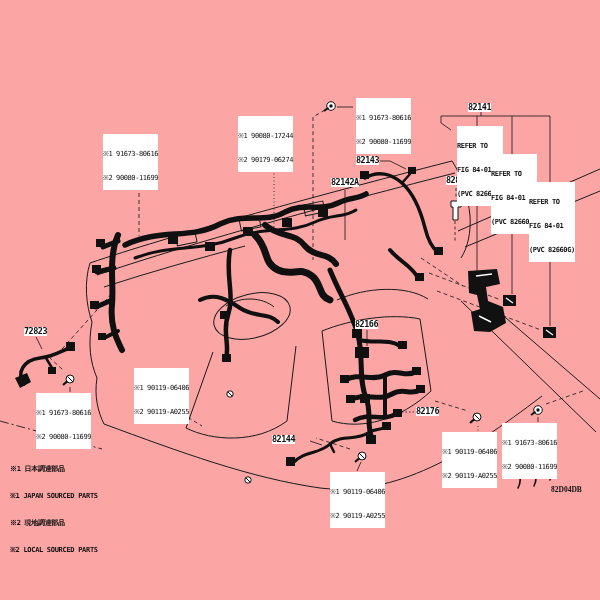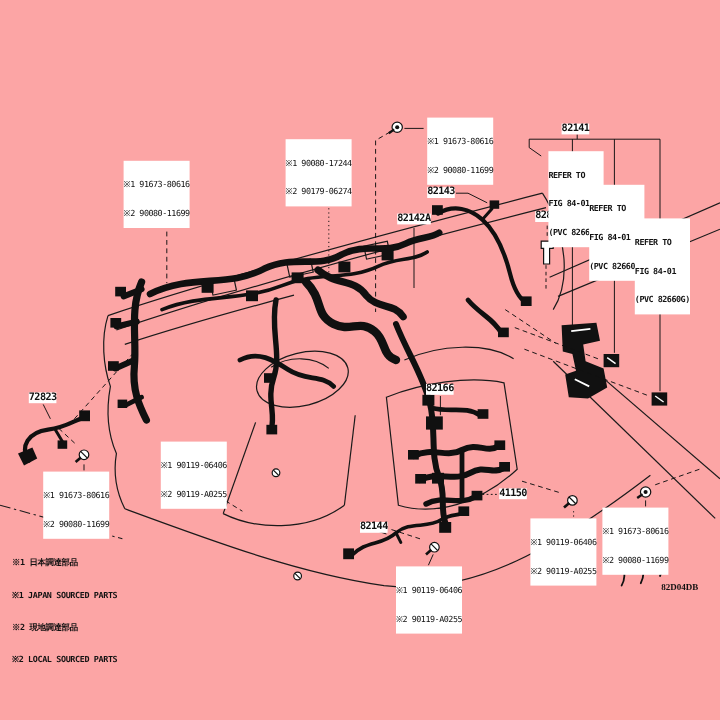--- a/index.html
+++ b/index.html
@@ -211,23 +211,23 @@
         <path d="M227.8,391.8 L232.2,396.2"></path>
     <circle cx="248" cy="480" r="3.2"></circle>
         <path d="M245.8,477.8 L250.2,482.2"></path>
   </g>
 </svg>
 
 <div class="callout" style="left:468px;top:103px">82141</div>
 <div class="callout" style="left:24px;top:327px">72823</div>
 <div class="callout" style="left:331px;top:178px">82142A</div>
 <div class="callout" style="left:356px;top:156px">82143</div>
-<div class="callout" style="left:300px;top:435px">82144</div>
+<div class="callout" style="left:272px;top:435px">82144</div>
 <div class="callout" style="left:355px;top:320px">82166</div>
-<div class="callout" style="left:416px;top:407px">41150</div>
+<div class="callout" style="left:416px;top:407px">82176</div>
 <div class="callout" style="left:446px;top:176px">82821R</div>
 
 <div class="note" style="left:457px;top:126px">
   <span class="l2">REFER TO</span>
   <span class="l2">FIG 84-01</span>
   <span class="l2">(PVC 82660F)</span>
 </div>
 <div class="note" style="left:491px;top:154px">
   <span class="l2">REFER TO</span>
   <span class="l2">FIG 84-01</span>

